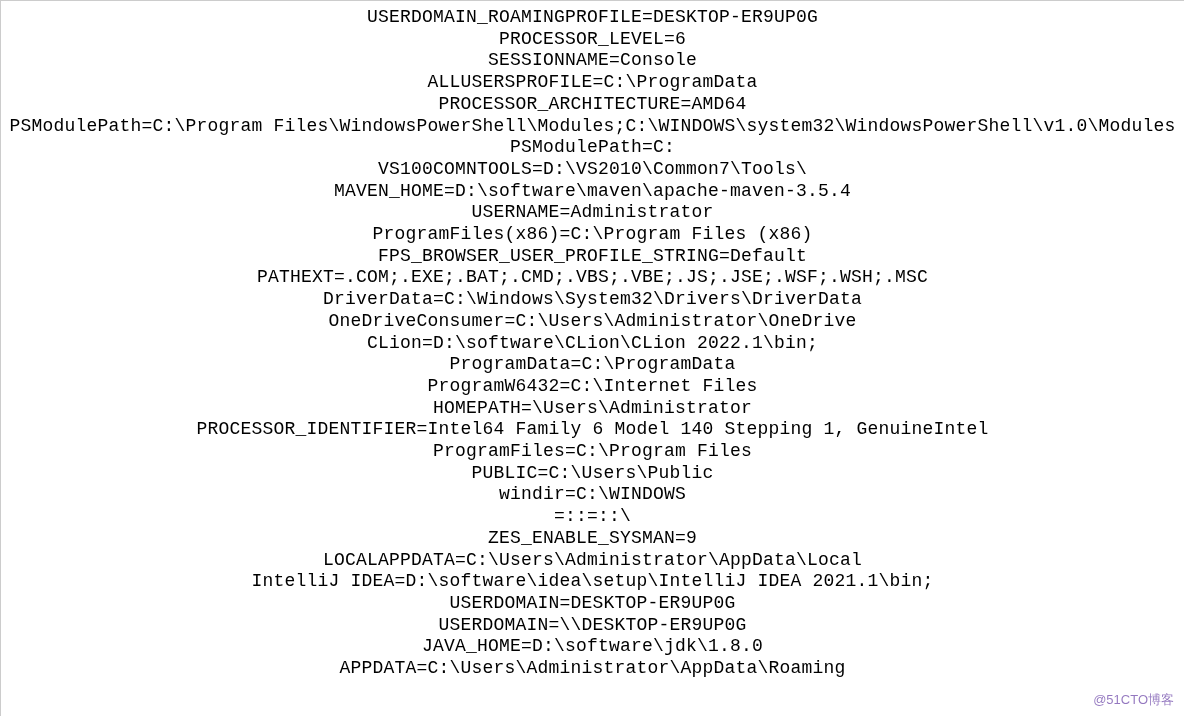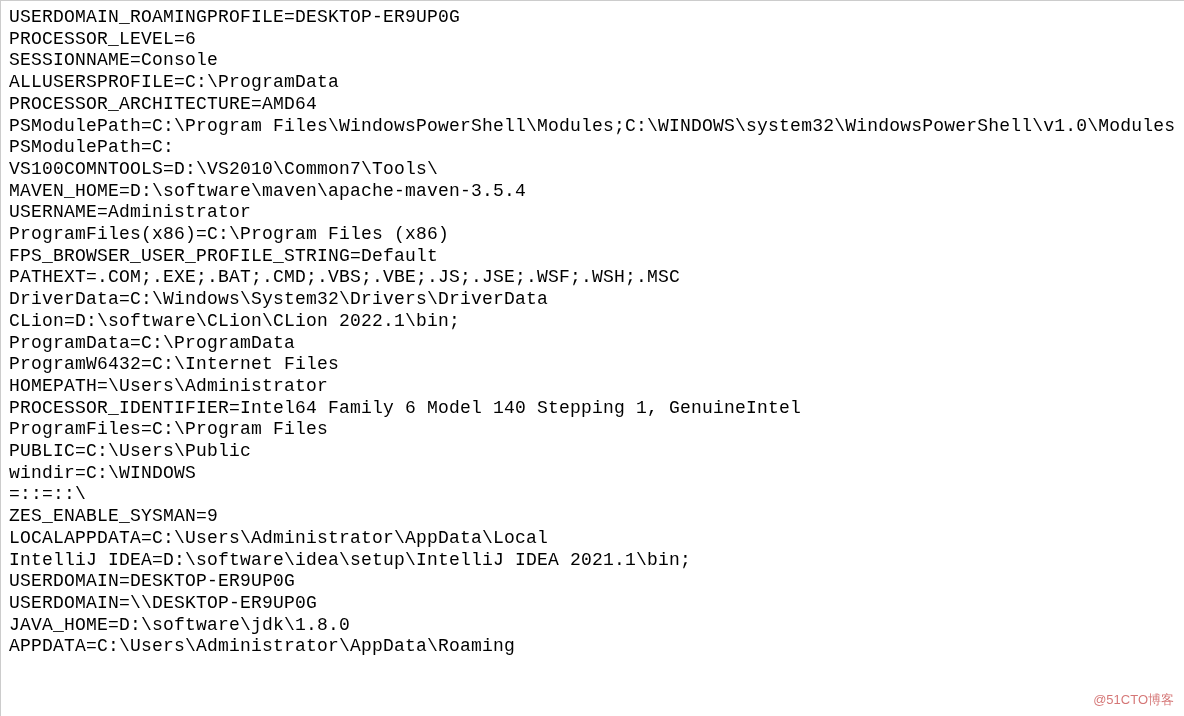--- a/index.html
+++ b/index.html
@@ -17,26 +17,27 @@
       border-top: 1px solid #ccc;
       border-left: 1px solid #ccc;
       width: 1184px;
       height: 716px;
       overflow: hidden;
       position: relative;
     }
     .env-line {
       white-space: pre;
       letter-spacing: 0.2px;
+      text-align: center;
     }
     .watermark {
       position: absolute;
       right: 10px;
       bottom: 5px;
-      color: #b91c1c;
+      color: #4c1d95;
       font-family: Arial, sans-serif;
       font-size: 13px;
       opacity: 0.6;
     }
   </style>
 </head>
 <body>
 
 <div>
   <div class="env-line">USERDOMAIN_ROAMINGPROFILE=DESKTOP-ER9UP0G</div>
@@ -46,20 +47,21 @@
   <div class="env-line">PROCESSOR_ARCHITECTURE=AMD64</div>
   <div class="env-line">PSModulePath=C:\Program Files\WindowsPowerShell\Modules;C:\WINDOWS\system32\WindowsPowerShell\v1.0\Modules</div>
   <div class="env-line">PSModulePath=C:</div>
   <div class="env-line">VS100COMNTOOLS=D:\VS2010\Common7\Tools\</div>
   <div class="env-line">MAVEN_HOME=D:\software\maven\apache-maven-3.5.4</div>
   <div class="env-line">USERNAME=Administrator</div>
   <div class="env-line">ProgramFiles(x86)=C:\Program Files (x86)</div>
   <div class="env-line">FPS_BROWSER_USER_PROFILE_STRING=Default</div>
   <div class="env-line">PATHEXT=.COM;.EXE;.BAT;.CMD;.VBS;.VBE;.JS;.JSE;.WSF;.WSH;.MSC</div>
   <div class="env-line">DriverData=C:\Windows\System32\Drivers\DriverData</div>
+  <div class="env-line">OneDriveConsumer=C:\Users\Administrator\OneDrive</div>
   <div class="env-line">CLion=D:\software\CLion\CLion 2022.1\bin;</div>
   <div class="env-line">ProgramData=C:\ProgramData</div>
   <div class="env-line">ProgramW6432=C:\Internet Files</div>
   <div class="env-line">HOMEPATH=\Users\Administrator</div>
   <div class="env-line">PROCESSOR_IDENTIFIER=Intel64 Family 6 Model 140 Stepping 1, GenuineIntel</div>
   <div class="env-line">ProgramFiles=C:\Program Files</div>
   <div class="env-line">PUBLIC=C:\Users\Public</div>
   <div class="env-line">windir=C:\WINDOWS</div>
   <div class="env-line">=::=::\</div>
   <div class="env-line">ZES_ENABLE_SYSMAN=9</div>

